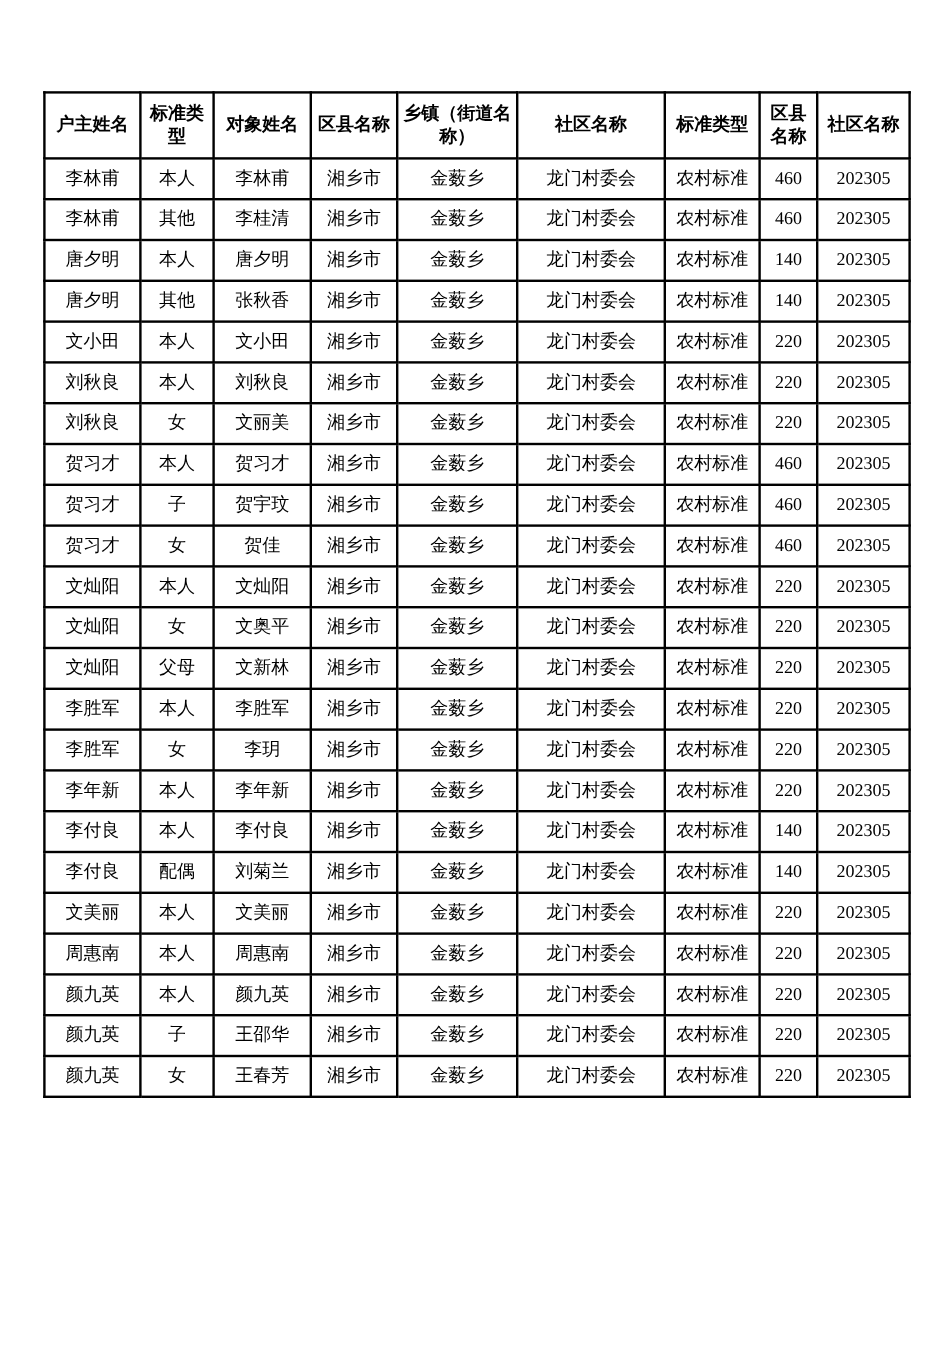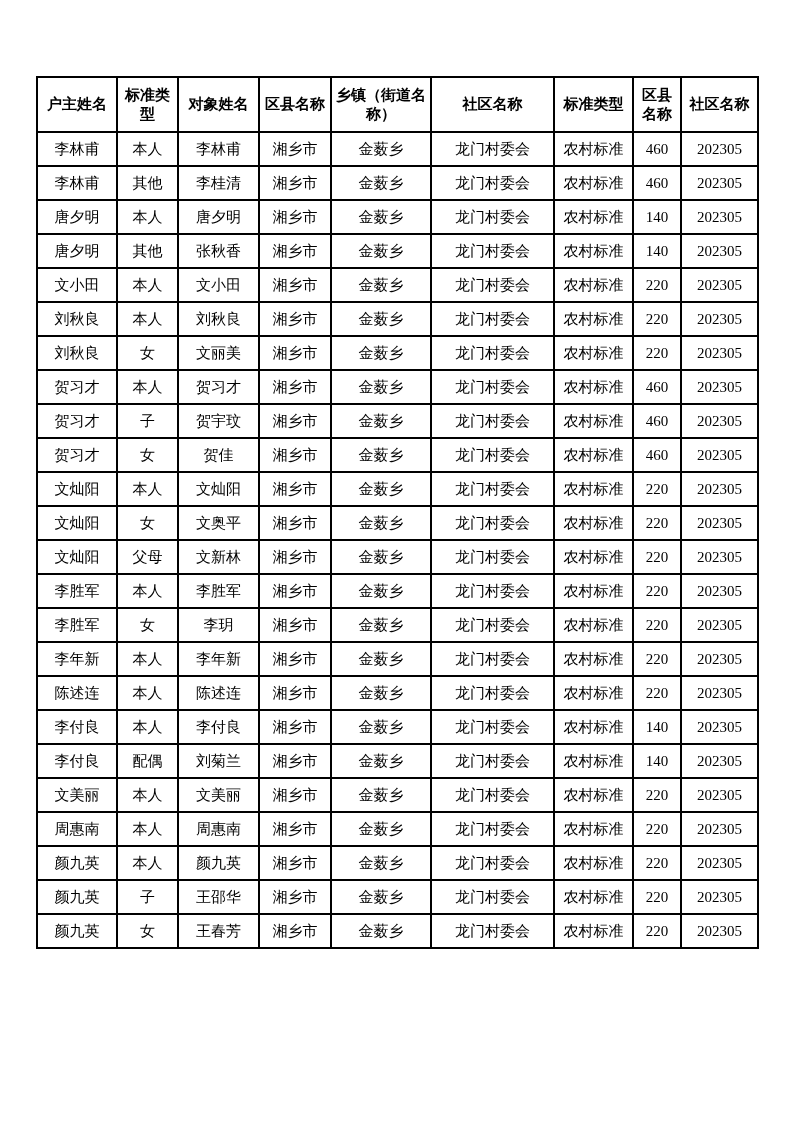--- a/index.html
+++ b/index.html
@@ -255,31 +255,20 @@
           <td>本人</td>
           <td>李年新</td>
           <td>湘乡市</td>
           <td>金薮乡</td>
           <td>龙门村委会</td>
           <td>农村标准</td>
           <td>220</td>
           <td>202305</td>
         </tr>
         <tr>
-          <td>陈述连</td>
-          <td>本人</td>
-          <td>陈述连</td>
-          <td>湘乡市</td>
-          <td>金薮乡</td>
-          <td>龙门村委会</td>
-          <td>农村标准</td>
-          <td>220</td>
-          <td>202305</td>
-        </tr>
-        <tr>
           <td>李付良</td>
           <td>本人</td>
           <td>李付良</td>
           <td>湘乡市</td>
           <td>金薮乡</td>
           <td>龙门村委会</td>
           <td>农村标准</td>
           <td>140</td>
           <td>202305</td>
         </tr>

